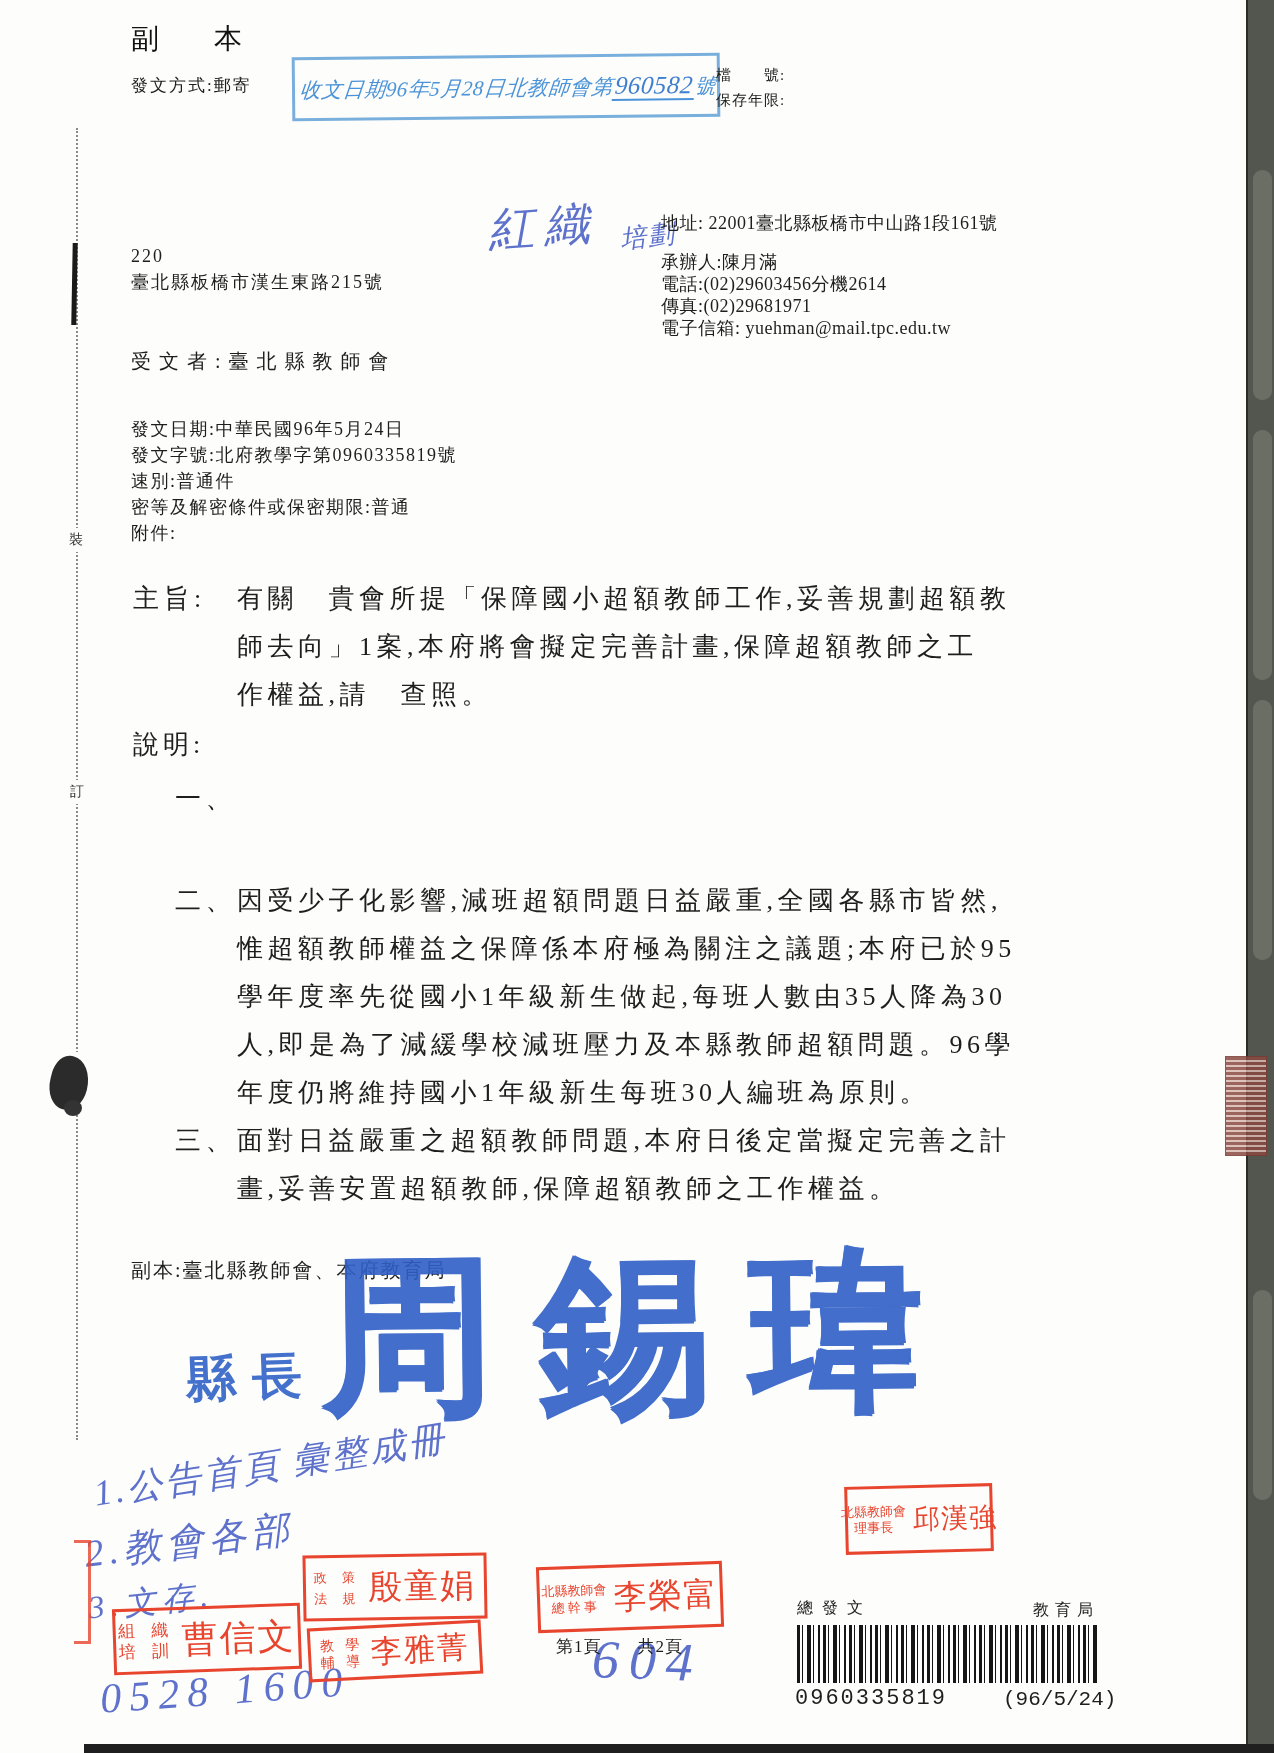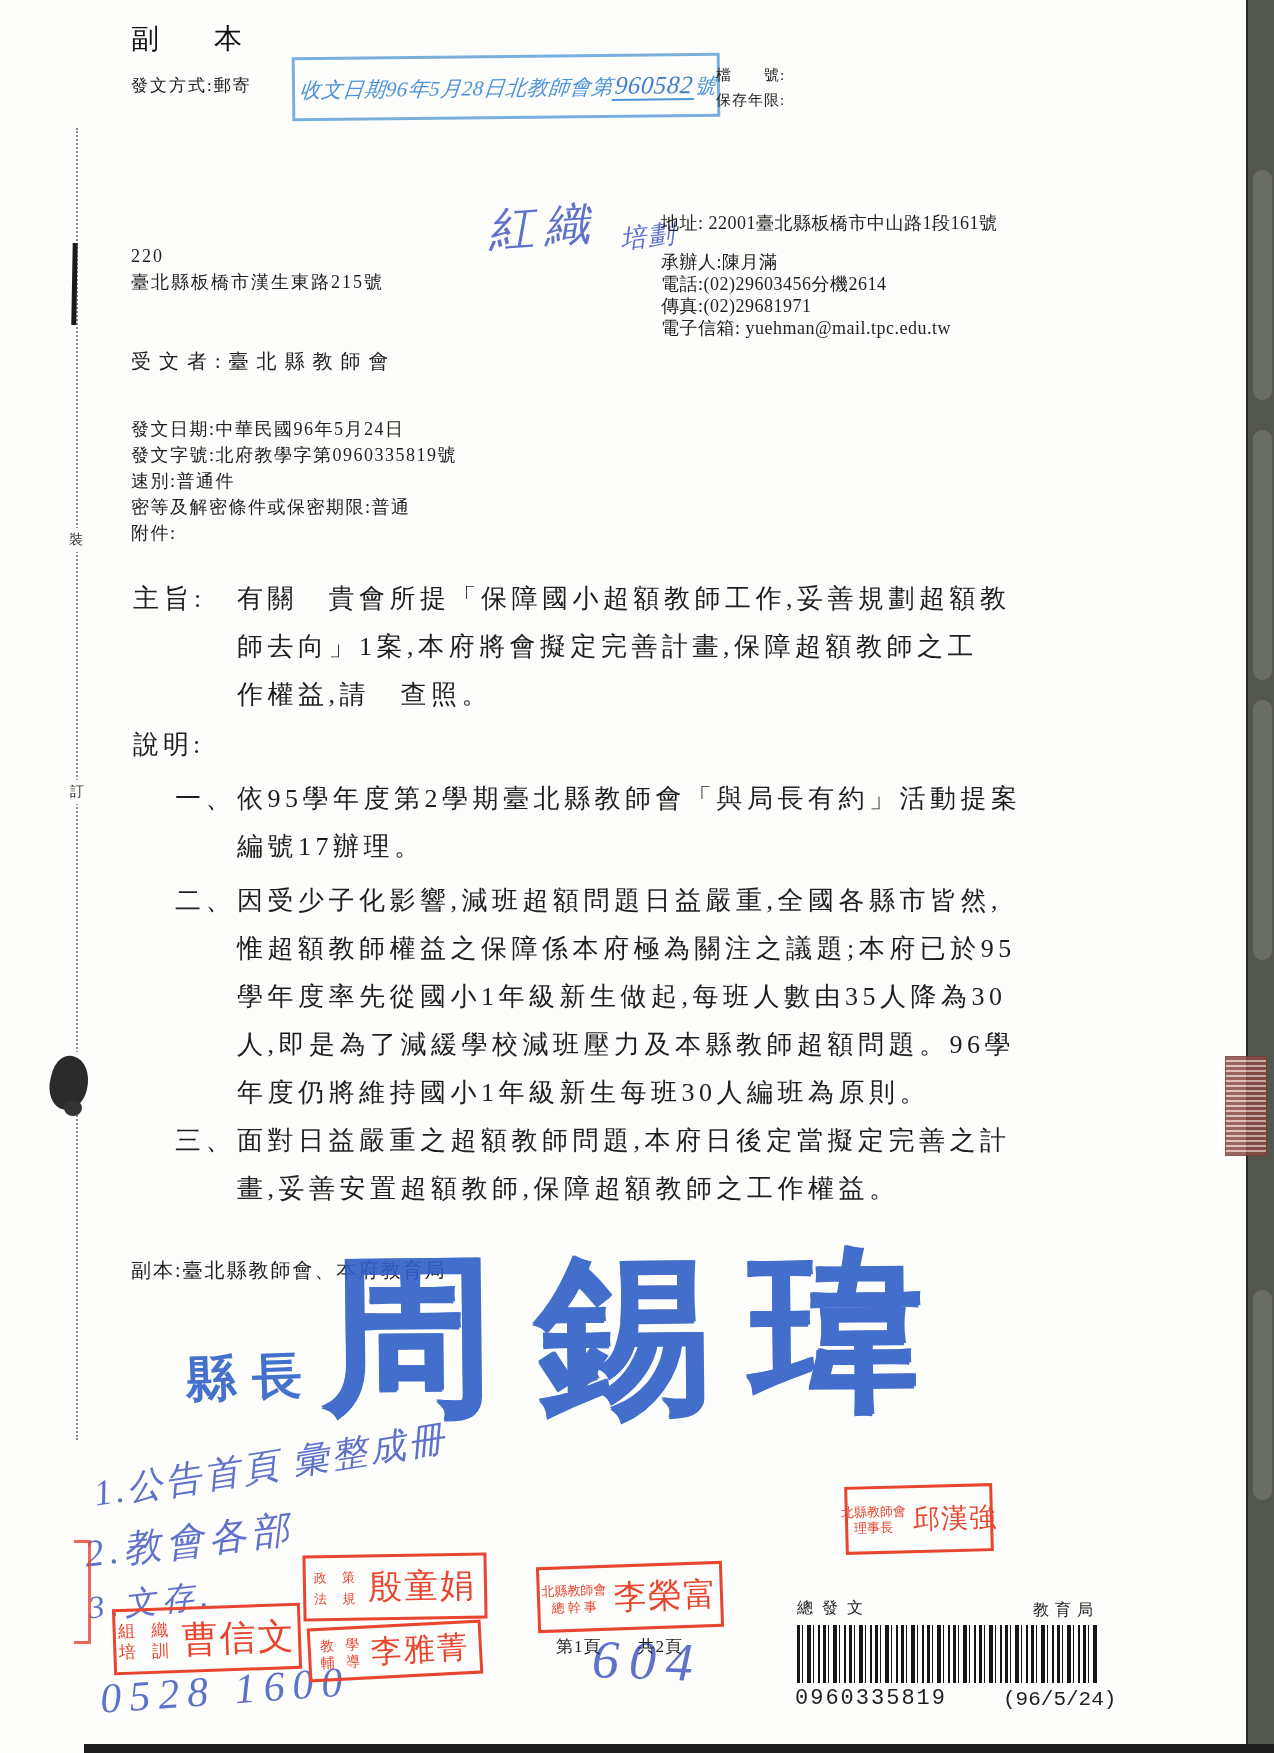--- a/index.html
+++ b/index.html
@@ -174,22 +174,20 @@
     <span class="plabel">主旨:</span>
     <span class="pre">有關　貴會所提「保障國小超額教師工作,妥善規劃超額教
 師去向」1案,本府將會擬定完善計畫,保障超額教師之工
 作權益,請　查照。</span>
   </div>
 
   <div class="abs explain">說明:</div>
 
   <div class="abs para item item1">
     <span class="plabel">一、</span>
-    <span class="pre">依95學年度第2學期臺北縣教師會「與局長有約」活動提案
-編號17辦理。</span>
   </div>
   <div class="abs para item item2">
     <span class="plabel">二、</span>
     <span class="pre">因受少子化影響,減班超額問題日益嚴重,全國各縣市皆然,
 惟超額教師權益之保障係本府極為關注之議題;本府已於95
 學年度率先從國小1年級新生做起,每班人數由35人降為30
 人,即是為了減緩學校減班壓力及本縣教師超額問題。96學
 年度仍將維持國小1年級新生每班30人編班為原則。</span>
   </div>
   <div class="abs para item item3">

